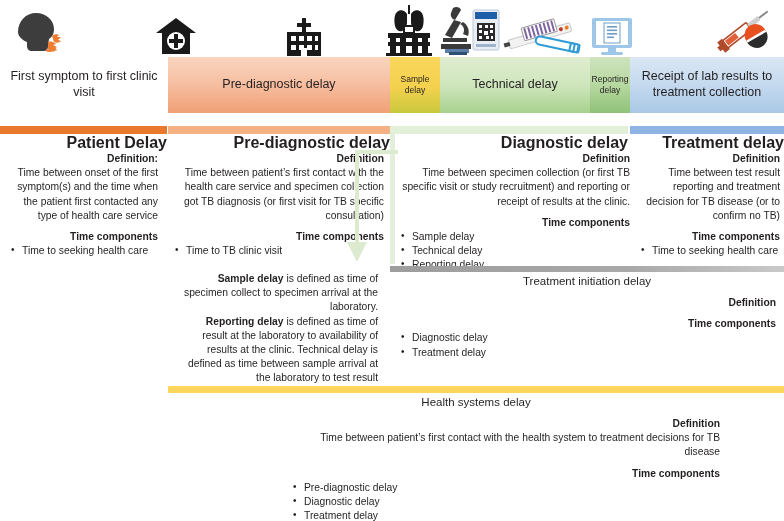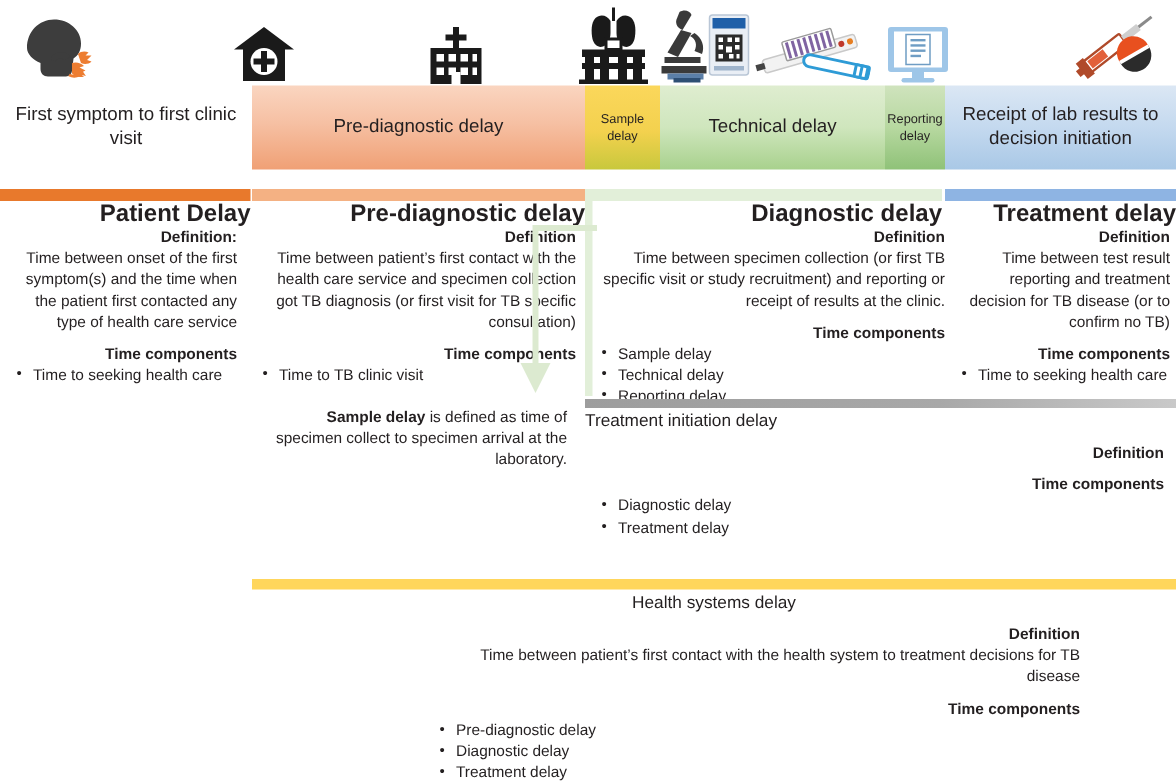--- a/index.html
+++ b/index.html
@@ -65,21 +65,21 @@
   #blk-diag     { left:398px; top:152px; width:232px; }
   #blk-treat    { left:638px; top:152px; width:142px; }
   #blk-lab      { left:182px; top:272px; width:196px; }
 
   
   #green-arrow { position:absolute; left:335px; top:150px; width:64px; height:120px; pointer-events:none; }
 
   
   #gray-bar { position:absolute; left:390px; top:266px; width:394px; height:6px;
               background:linear-gradient(90deg,#9d9d9d 0%,#a8a8a8 60%,#c9c9c9 100%); }
-  #gray-title { position:absolute; left:390px; top:275px; width:394px; font-size:11.5px; color:#231f20; }
+  #gray-title { position:absolute; left:390px; top:275px; width:394px; text-align:center; font-size:11.5px; color:#231f20; }
   #blk-treatinit { left:398px; top:296px; width:378px; }
 
   
   #yellow-bar { position:absolute; left:168px; top:386px; width:616px; height:7px; background:#ffd65c; }
   #yellow-title { position:absolute; left:168px; top:396px; width:616px; text-align:center; font-size:11.5px; color:#231f20; }
   #blk-health { left:290px; top:417px; width:430px; }
 </style>
 </head>
 <body>
 
@@ -244,21 +244,21 @@
   <div class="seg" id="seg-sample">
     <span class="seg-lbl-sm">Sample delay</span>
   </div>
   <div class="seg" id="seg-technical">
     <span class="seg-lbl-lg">Technical delay</span>
   </div>
   <div class="seg" id="seg-reporting">
     <span class="seg-lbl-sm">Reporting delay</span>
   </div>
   <div class="seg" id="seg-receipt">
-    <span class="seg-lbl-lg">Receipt of lab results to decision initiation</span>
+    <span class="seg-lbl-lg">Receipt of lab results to treatment collection</span>
   </div>
 </div>
 
 <div id="header-bars">
   <div class="hbar" id="hbar-patient"></div>
   <div class="hbar" id="hbar-prediag"></div>
   <div class="hbar" id="hbar-diag"></div>
   <div class="hbar" id="hbar-treat"></div>
 </div>
 
@@ -311,20 +311,21 @@
   </ul>
 </div>
 
 <svg id="green-arrow" viewBox="0 0 64 120">
   <path d="M63 2 H22 V96" fill="none" stroke="#dcead0" stroke-width="4"></path>
   <path d="M12 92 L22 112 L32 92 Z" fill="#dcead0"></path>
 </svg>
 
 <div class="block" id="blk-lab">
   <p><b>Sample delay</b><span> is defined as time of specimen collect to specimen arrival at the laboratory.</span></p>
+  <p><b>Reporting delay</b><span> is defined as time of result at the laboratory to availability of results at the clinic. Technical delay is defined as time between sample arrival at the laboratory to test result</span></p>
 </div>
 
 <div id="gray-bar"></div>
 <div id="gray-title">Treatment initiation delay</div>
 
 <div class="block" id="blk-treatinit">
   <p class="hd">Definition</p>
   <div class="gap"></div>
   <p class="hd">Time components</p>
   <ul>

